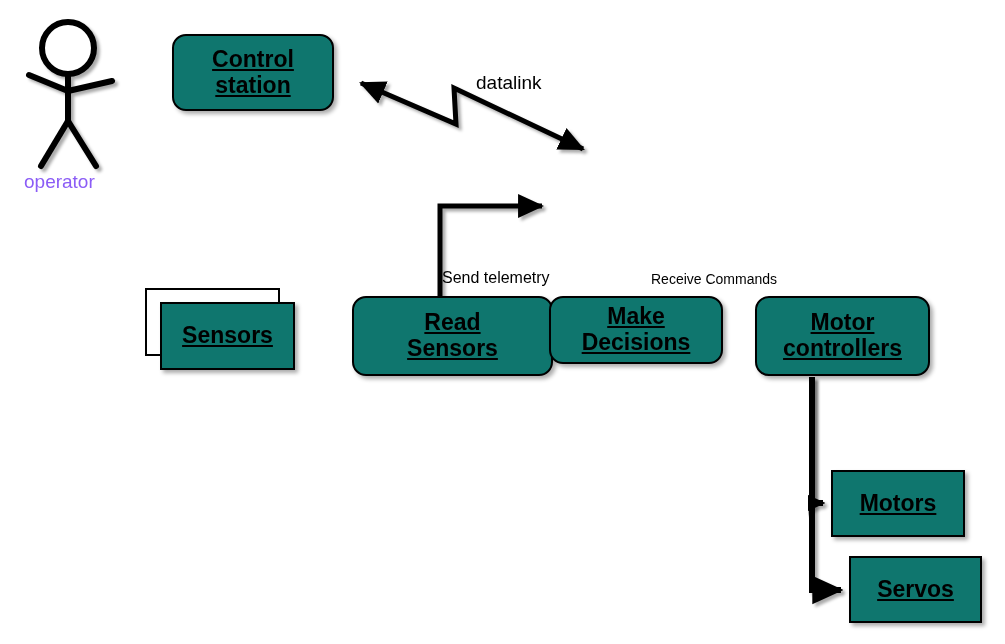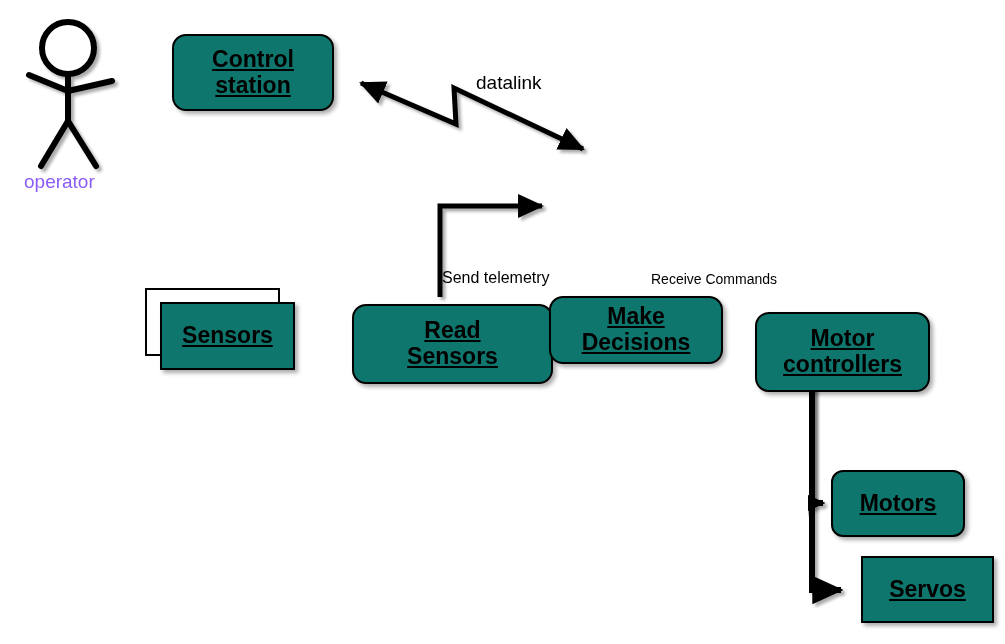--- a/index.html
+++ b/index.html
@@ -134,40 +134,40 @@
     <span class="node-label">Control
 station</span>
   </div>
 
 
   <div class="stack-back" style="left:145px; top:288px; width:135px; height:68px;"></div>
   <div class="node sharp" style="left:160px; top:302px; width:135px; height:68px; font-size:23px;">
     <span class="node-label">Sensors</span>
   </div>
 
-  <div class="node rounded" style="left:352px; top:304px; width:201px; height:80px; font-size:23px;">
+  <div class="node rounded" style="left:352px; top:296px; width:201px; height:80px; font-size:23px;">
     <span class="node-label">Read
 Sensors</span>
   </div>
 
   <div class="node rounded" style="left:549px; top:296px; width:174px; height:68px; font-size:23px;">
     <span class="node-label">Make
 Decisions</span>
   </div>
 
-  <div class="node rounded" style="left:755px; top:296px; width:175px; height:80px; font-size:23px;margin-top:16px;">
+  <div class="node rounded" style="left:755px; top:296px; width:175px; height:80px; font-size:23px;">
     <span class="node-label">Motor
 controllers</span>
   </div>
 
-  <div class="node sharp" style="left:831px; top:470px; width:134px; height:67px; font-size:23px;border-radius:12px;">
+  <div class="node sharp" style="left:831px; top:470px; width:134px; height:67px; font-size:23px;">
     <span class="node-label">Motors</span>
   </div>
 
-  <div class="node sharp" style="left:849px; top:556px; width:133px; height:67px; font-size:23px;margin-left:12px;">
+  <div class="node sharp" style="left:849px; top:556px; width:133px; height:67px; font-size:23px;">
     <span class="node-label">Servos</span>
   </div>
 
   <div class="edge-label" style="left:476px; top:72px; font-size:19px;">datalink</div>
 
   <div class="edge-label" style="left:442px; top:269px; font-size:16px;">Send telemetry</div>
 
   <div class="edge-label" style="left:651px; top:271px; font-size:14px;">Receive Commands</div>
 
 </div>

